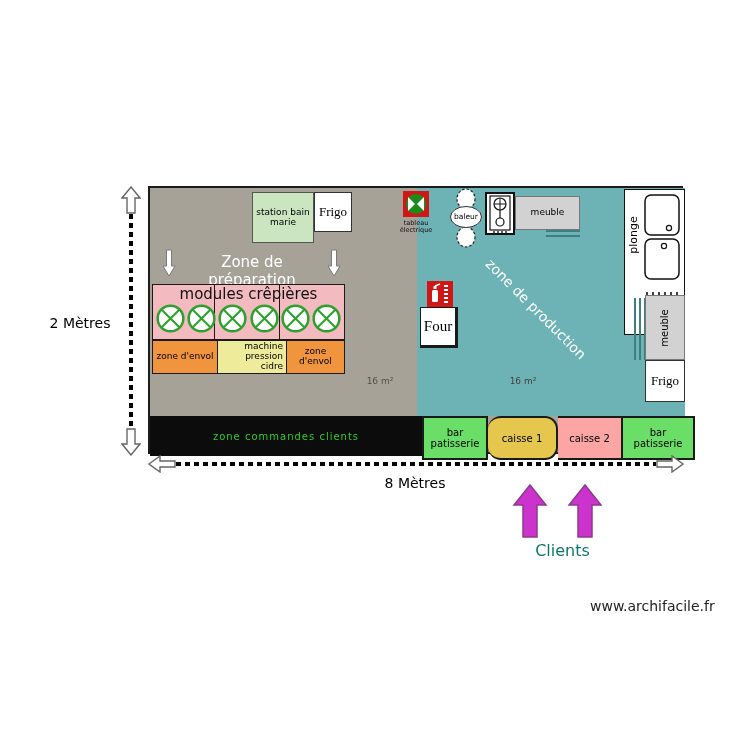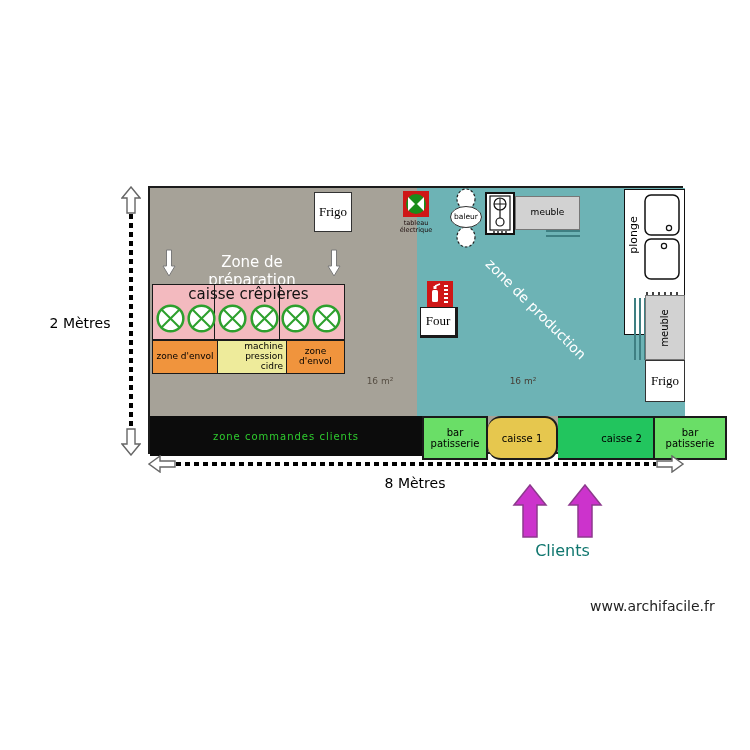--- a/index.html
+++ b/index.html
@@ -24,20 +24,23 @@
 </head>
 <body>
 
 <div id="page">
 
   <div id="plan" class="abs">
 
     <div class="abs zone-prep"></div>
     <div class="abs zone-prod"></div>
 
+    <div class="abs cell furn" style="left:102px;top:4px;width:62px;height:51px;background:#cbe5c0;">
+      <span style="width:54px;">station bain marie</span>
+    </div>
     <div class="abs cell whitebox serif" style="left:164px;top:4px;width:38px;height:40px;">
       <span>Frigo</span>
     </div>
 
     <div class="abs" style="left:238px;top:3px;width:56px;height:46px;">
       <div class="abs" style="left:15px;top:0;width:26px;height:26px;">
         <svg width="26" height="26" viewBox="0 0 26 26">
           <rect x="0" y="0" width="26" height="26" fill="#cf1717"></rect>
           <circle cx="13" cy="13" r="10" fill="#1a8c1a"></circle>
           <polygon points="5,6 12,13 5,20" fill="#fff"></polygon>
@@ -60,21 +63,21 @@
         </svg>
       </span>
     </div>
 
     <div class="abs" style="left:2px;top:96px;width:193px;height:90px;">
       <div class="abs" style="left:0;top:0;width:193px;height:56px;display:flex;">
         <div style="flex:0 0 63px;background:#f3babf;border:1px solid #1a1a1a;box-sizing:border-box;"></div>
         <div style="flex:0 0 65px;background:#f3babf;border:1px solid #1a1a1a;border-left:none;box-sizing:border-box;"></div>
         <div style="flex:0 0 65px;background:#f3babf;border:1px solid #1a1a1a;border-left:none;box-sizing:border-box;"></div>
       </div>
-      <div class="abs" style="left:0;top:1px;width:193px;text-align:center;font-size:15px;color:#111;">caisse crêpières</div>
+      <div class="abs" style="left:0;top:1px;width:193px;text-align:center;font-size:15px;color:#111;">modules crêpières</div>
 
       <div class="abs" style="left:0;top:20px;width:193px;height:32px;display:flex;justify-content:space-between;padding:0 4px;box-sizing:border-box;">
         <span>
             <svg width="29" height="29" viewBox="0 0 28 28">
               <circle cx="14" cy="14" r="12.4" fill="#fff" stroke="#2da02d" stroke-width="2.4"></circle>
               <line x1="5.5" y1="5.5" x2="22.5" y2="22.5" stroke="#2da02d" stroke-width="2"></line>
               <line x1="22.5" y1="5.5" x2="5.5" y2="22.5" stroke="#2da02d" stroke-width="2"></line>
             </svg>
           </span>
         <span>
@@ -183,21 +186,21 @@
         <rect x="6.5" y="5" width="3" height="3" fill="#fff"></rect>
         <line x1="8" y1="5" x2="13" y2="3" stroke="#fff" stroke-width="1.5"></line>
         <rect x="17" y="4" width="4" height="2" fill="#fff"></rect>
           <rect x="17" y="8" width="4" height="2" fill="#fff"></rect>
         <rect x="17" y="12" width="4" height="2" fill="#fff"></rect>
           <rect x="17" y="16" width="4" height="2" fill="#fff"></rect>
         <rect x="17" y="20" width="4" height="2" fill="#fff"></rect>
       </svg>
     </div>
 
-    <div class="abs cell whitebox serif" style="left:270px;top:119px;width:38px;height:31px;font-size:13px;border-width:1px 3px 3px 1px;border-color:#1a1a1a;">
+    <div class="abs cell whitebox serif" style="left:270px;top:119px;width:38px;height:41px;font-size:15px;border-width:1px 3px 3px 1px;border-color:#1a1a1a;">
       <span>Four</span>
     </div>
 
     <div class="abs" style="left:303px;top:113px;width:166px;height:16px;transform:rotate(45deg);text-align:center;font-size:14px;color:#fff;">zone de production</div>
 
     <div class="abs hatch-v" style="left:484px;top:110px;width:11px;height:62px;"></div>
     <div class="abs furn" style="left:495px;top:107px;width:40px;height:65px;border-color:#777;">
       <div class="abs vtext" style="left:-10px;top:25px;width:60px;height:14px;font-size:10px;">meuble</div>
     </div>
     <div class="abs cell whitebox serif" style="left:495px;top:172px;width:40px;height:42px;">
@@ -207,21 +210,21 @@
     <div class="abs" style="left:0;top:228px;width:535px;height:40px;display:flex;">
       <div class="cell" style="flex:0 0 272px;background:#0c0c0c;color:#2fcc2f;font-size:10px;letter-spacing:1px;">
         <span>zone commandes clients</span>
       </div>
       <div class="cell bottom-cell" style="flex:0 0 62px;background:#6ade67;">
         <span style="width:56px;">bar patisserie</span>
       </div>
       <div class="cell bottom-cell" style="flex:0 0 68px;background:#e6c74e;border-left:none;border-radius:13px;">
         <span>caisse 1</span>
       </div>
-      <div class="cell bottom-cell" style="flex:0 0 63px;background:#22c55e;border-left:none;padding-left:32px;">
+      <div class="cell bottom-cell" style="flex:0 0 63px;background:#fca5a5;border-left:none;">
         <span>caisse 2</span>
       </div>
       <div class="cell bottom-cell" style="flex:0 0 70px;background:#6ade67;border-left:none;">
         <span style="width:56px;">bar patisserie</span>
       </div>
     </div>
   </div>
 
   <span class="abs" style="left:121px;top:186px;">
     <svg width="20" height="28" viewBox="0 0 20 28">

